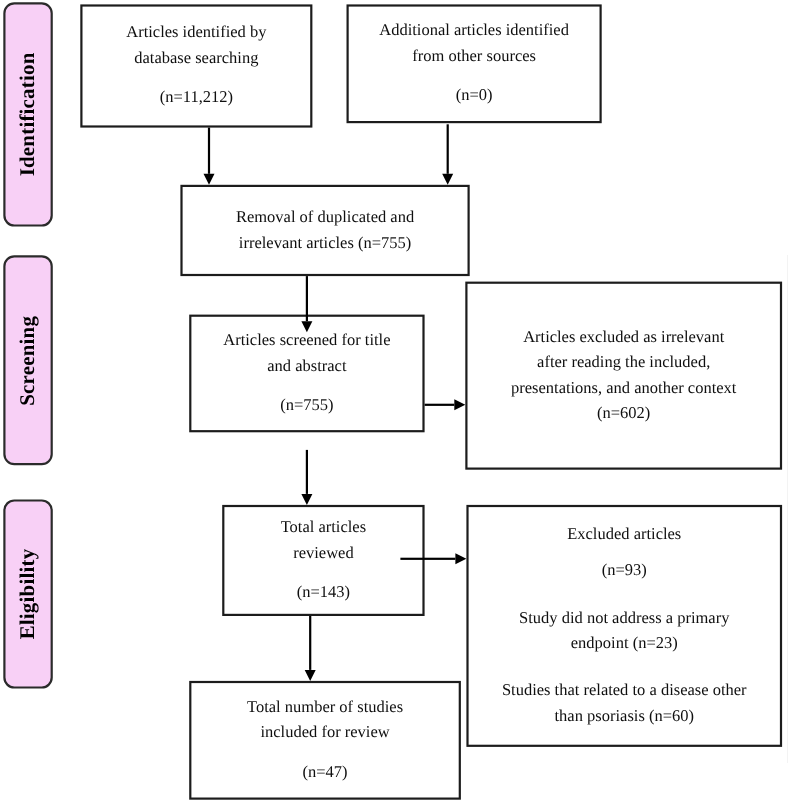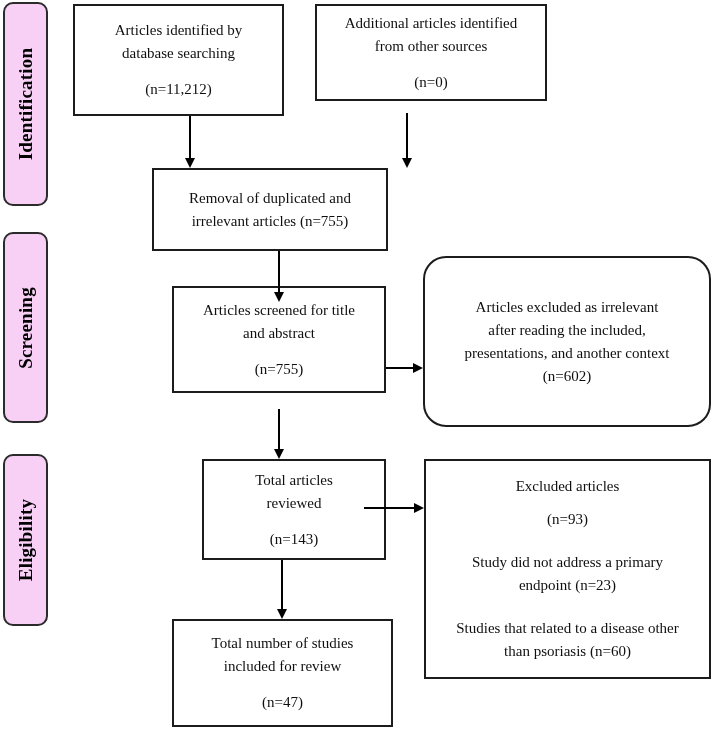--- a/index.html
+++ b/index.html
@@ -93,38 +93,38 @@
   <div class="stage" style="left:3px;top:454px;width:45px;height:172px;">
     <span class="vlabel">Eligibility</span>
   </div>
 
   <div class="flowbox" style="left:73px;top:4px;width:211px;height:112px;">
     <div class="line">Articles identified by</div>
     <div class="line">database searching</div>
     <div class="count">(n=11,212)</div>
   </div>
 
-  <div class="flowbox" style="left:315px;top:4px;width:232px;height:97px;">
+  <div class="flowbox" style="left:315px;top:4px;width:232px;height:108px;">
     <div class="line">Additional articles identified</div>
     <div class="line">from other sources</div>
     <div class="count">(n=0)</div>
   </div>
 
-  <div class="flowbox" style="left:152px;top:168px;width:236px;height:83px;">
+  <div class="flowbox" style="left:164px;top:168px;width:263px;height:83px;">
     <div class="line">Removal of duplicated and</div>
     <div class="line">irrelevant articles (n=755)</div>
   </div>
 
   <div class="flowbox" style="left:172px;top:286px;width:214px;height:107px;">
     <div class="line">Articles screened for title</div>
     <div class="line">and abstract</div>
     <div class="count">(n=755)</div>
   </div>
 
-  <div class="flowbox" style="left:423px;top:256px;width:288px;height:171px;border-radius:23px;">
+  <div class="flowbox" style="left:423px;top:256px;width:288px;height:171px;">
     <div class="line">Articles excluded as irrelevant</div>
     <div class="line">after reading the included,</div>
     <div class="line">presentations, and another context</div>
     <div class="count-tight">(n=602)</div>
   </div>
 
   <div class="flowbox" style="left:202px;top:459px;width:184px;height:101px;font-family:Liberation Serif, serif;">
     <div class="line">Total articles</div>
     <div class="line">reviewed</div>
     <div class="count">(n=143)</div>
@@ -136,21 +136,21 @@
     <div class="reason">
       <div class="line">Study did not address a primary</div>
       <div class="line">endpoint (n=23)</div>
     </div>
     <div class="reason">
       <div class="line">Studies that related to a disease other</div>
       <div class="line">than psoriasis (n=60)</div>
     </div>
   </div>
 
-  <div class="flowbox" style="left:172px;top:619px;width:221px;height:108px;">
+  <div class="flowbox" style="left:172px;top:619px;width:247px;height:108px;">
     <div class="line">Total number of studies</div>
     <div class="line">included for review</div>
     <div class="count">(n=47)</div>
   </div>
 
   <div class="arrow-v" style="left:189px;top:116px;height:42px;"></div>
   <div class="arrow-v" style="left:406px;top:113px;height:45px;"></div>
   <div class="arrow-v" style="left:278px;top:251px;height:41px;"></div>
   <div class="arrow-v" style="left:278px;top:409px;height:40px;"></div>
   <div class="arrow-v" style="left:281px;top:560px;height:49px;"></div>

